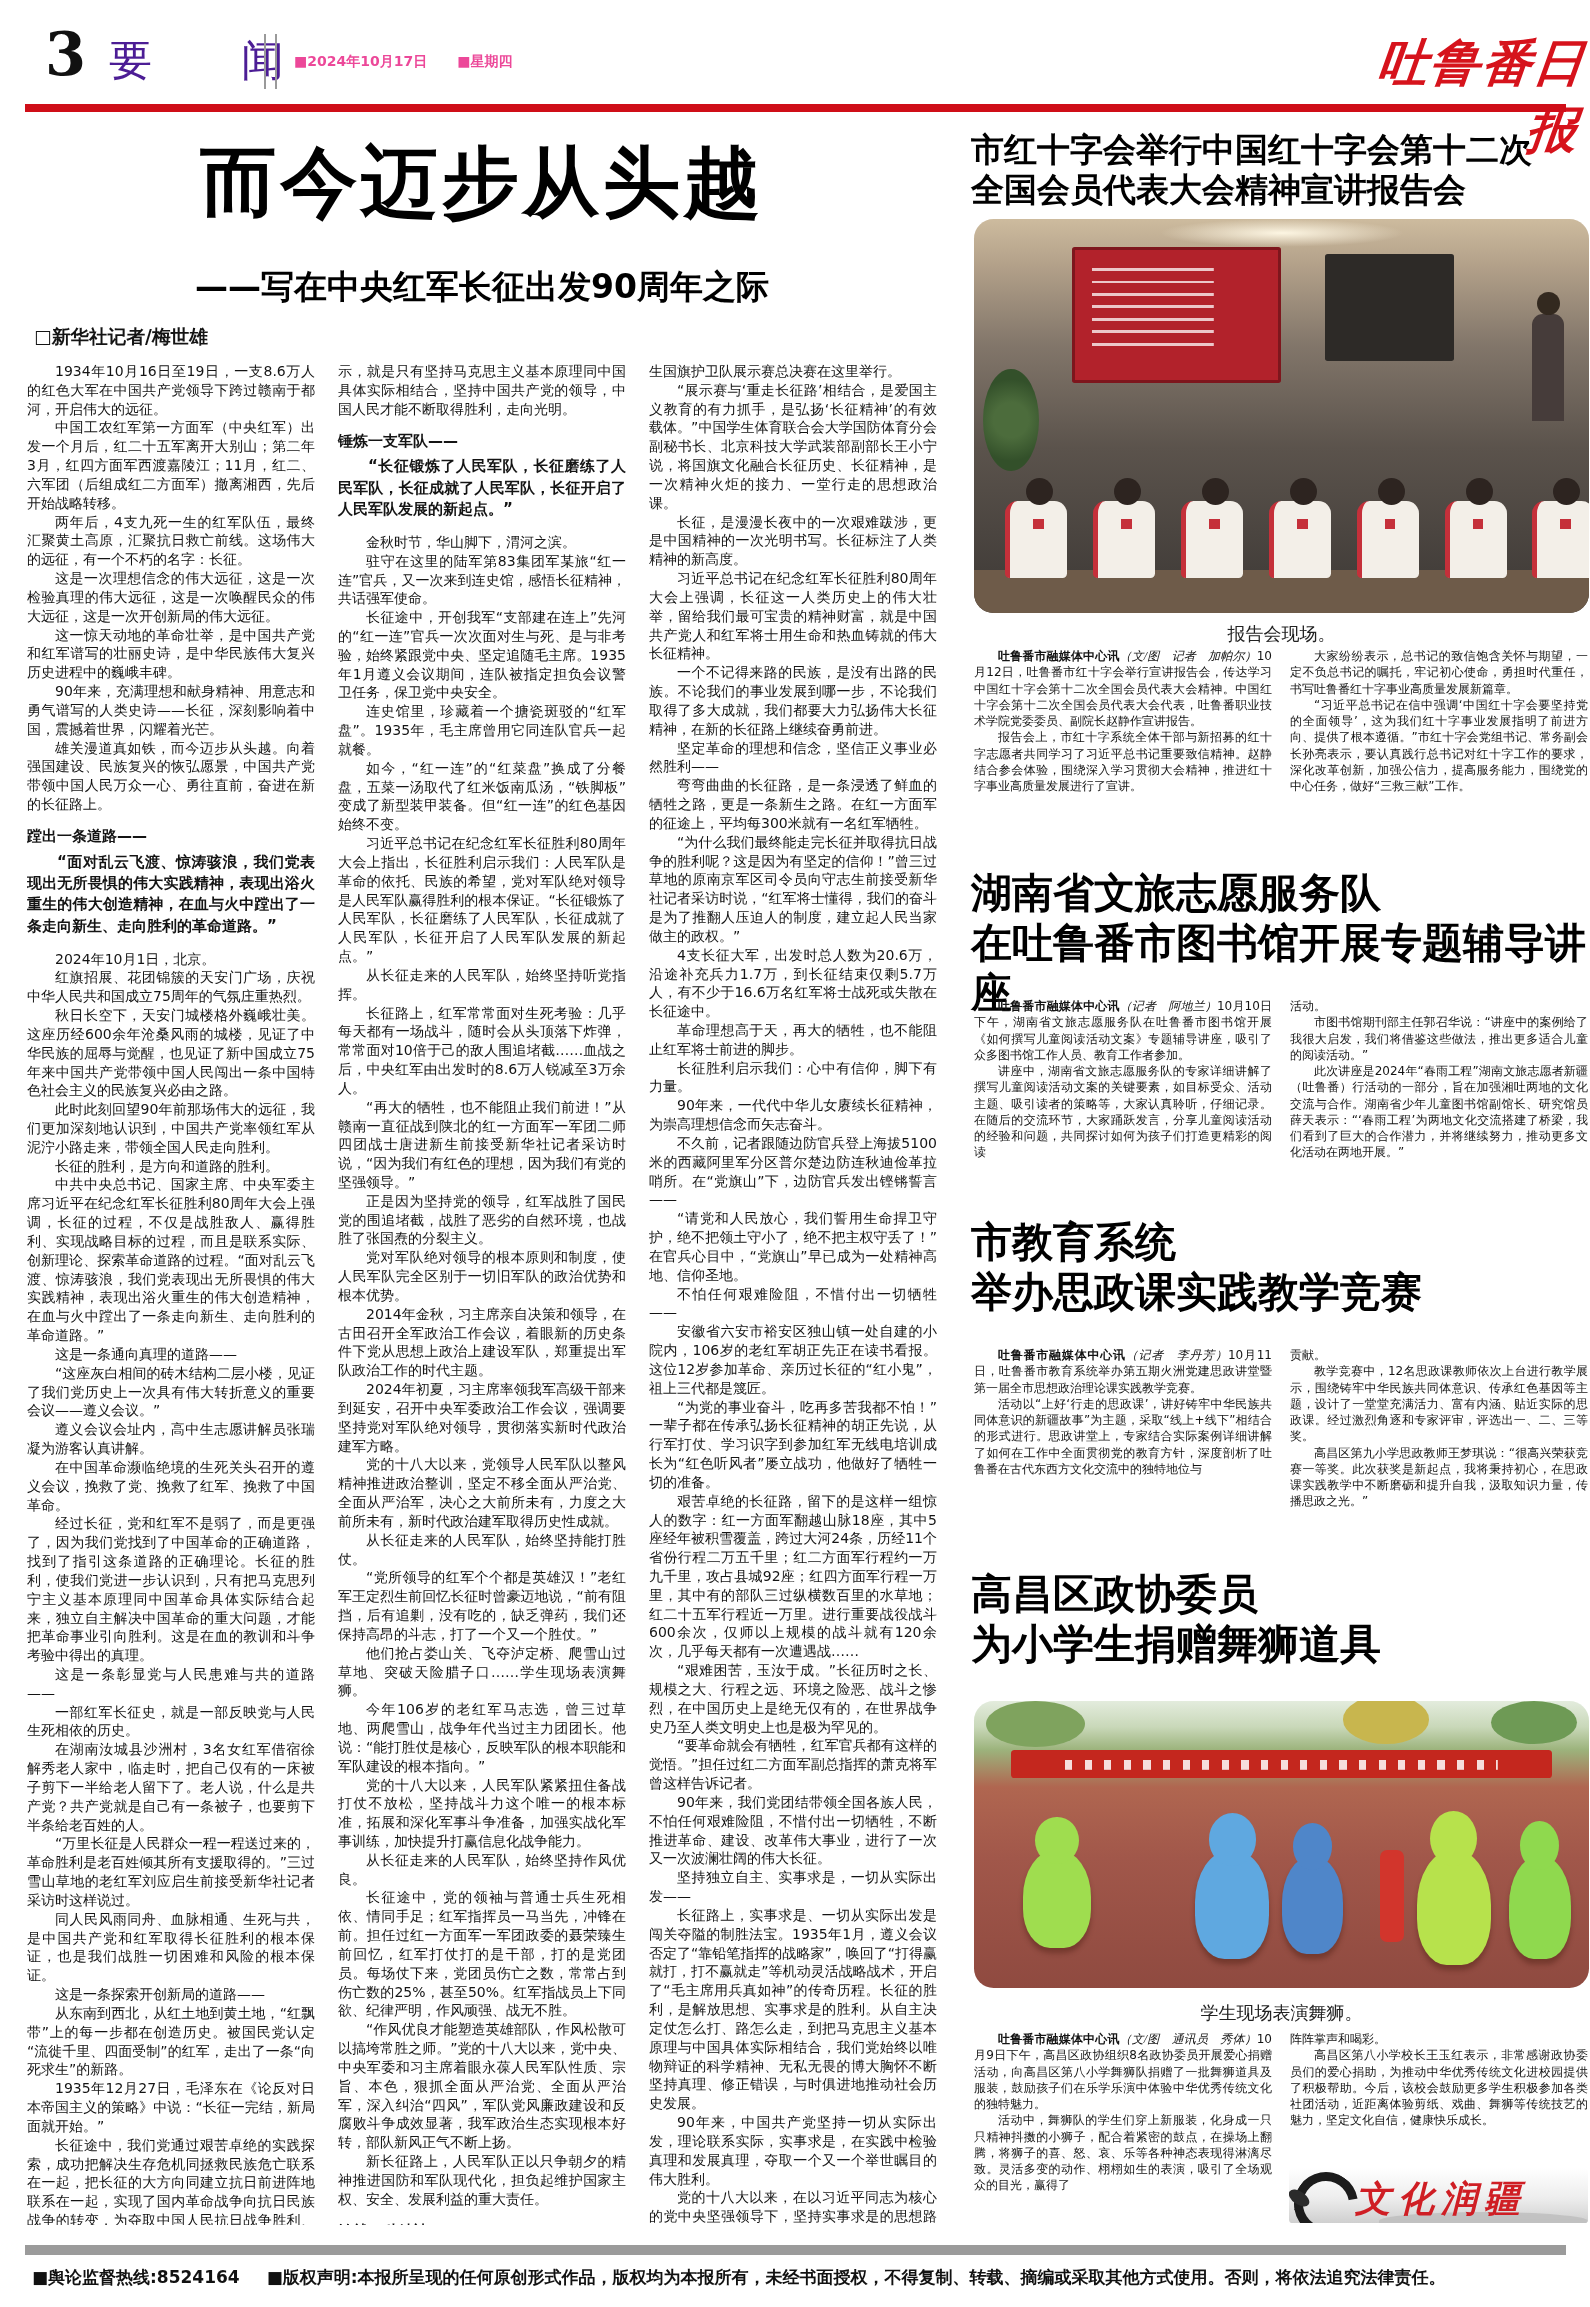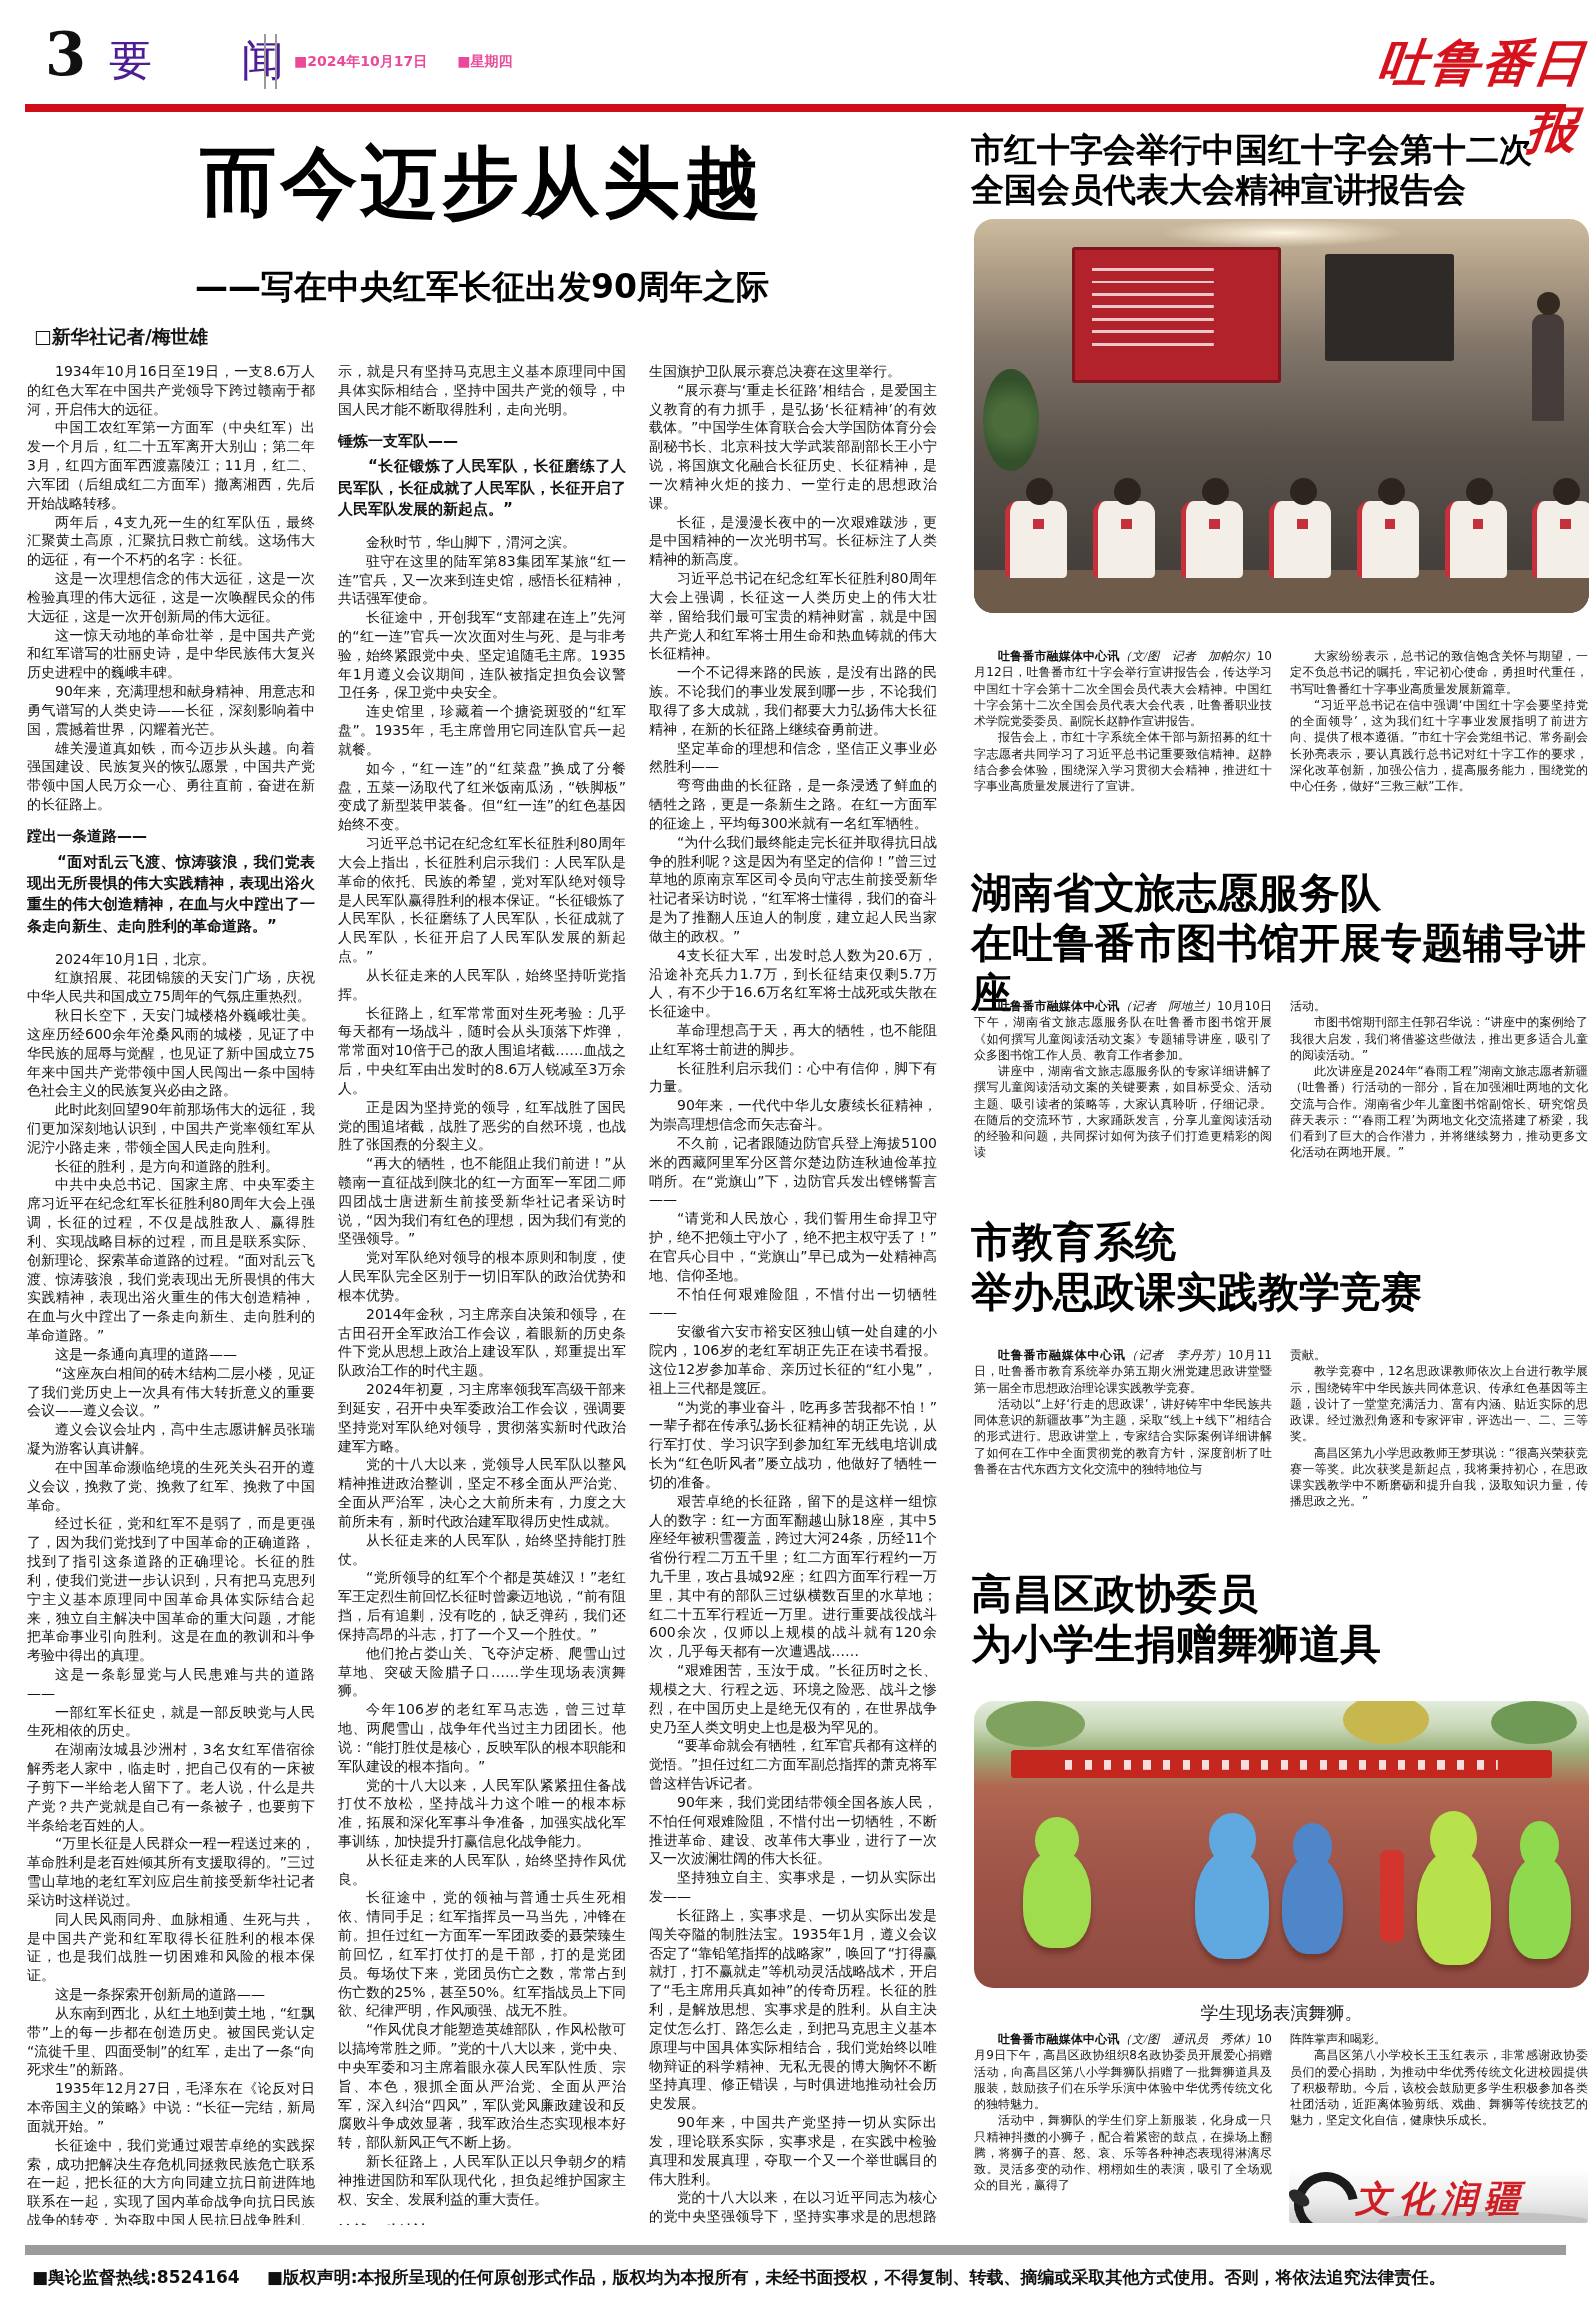--- a/index.html
+++ b/index.html
@@ -159,22 +159,22 @@
           <p class="para s-head">锤炼一支军队——</p>
           <p class="para s-quote">“长征锻炼了人民军队，长征磨练了人民军队，长征成就了人民军队，长征开启了人民军队发展的新起点。”</p>
           <p class="para s-p">金秋时节，华山脚下，渭河之滨。</p>
           <p class="para s-p">驻守在这里的陆军第83集团军某旅“红一连”官兵，又一次来到连史馆，感悟长征精神，共话强军使命。</p>
           <p class="para s-p">长征途中，开创我军“支部建在连上”先河的“红一连”官兵一次次面对生与死、是与非考验，始终紧跟党中央、坚定追随毛主席。1935年1月遵义会议期间，连队被指定担负会议警卫任务，保卫党中央安全。</p>
           <p class="para s-p">连史馆里，珍藏着一个搪瓷斑驳的“红军盘”。1935年，毛主席曾用它同连队官兵一起就餐。</p>
           <p class="para s-p">如今，“红一连”的“红菜盘”换成了分餐盘，五菜一汤取代了红米饭南瓜汤，“铁脚板”变成了新型装甲装备。但“红一连”的红色基因始终不变。</p>
           <p class="para s-p">习近平总书记在纪念红军长征胜利80周年大会上指出，长征胜利启示我们：人民军队是革命的依托、民族的希望，党对军队绝对领导是人民军队赢得胜利的根本保证。“长征锻炼了人民军队，长征磨练了人民军队，长征成就了人民军队，长征开启了人民军队发展的新起点。”</p>
           <p class="para s-p">从长征走来的人民军队，始终坚持听党指挥。</p>
           <p class="para s-p">长征路上，红军常常面对生死考验：几乎每天都有一场战斗，随时会从头顶落下炸弹，常常面对10倍于己的敌人围追堵截……血战之后，中央红军由出发时的8.6万人锐减至3万余人。</p>
+          <p class="para s-p">“再大的牺牲，也不能阻止我们前进！”从赣南一直征战到陕北的红一方面军一军团二师四团战士唐进新生前接受新华社记者采访时说，“因为我们有红色的理想，因为我们有党的坚强领导。”</p>
           <p class="para s-p">正是因为坚持党的领导，红军战胜了国民党的围追堵截，战胜了恶劣的自然环境，也战胜了张国焘的分裂主义。</p>
-          <p class="para s-p">“再大的牺牲，也不能阻止我们前进！”从赣南一直征战到陕北的红一方面军一军团二师四团战士唐进新生前接受新华社记者采访时说，“因为我们有红色的理想，因为我们有党的坚强领导。”</p>
           <p class="para s-p">党对军队绝对领导的根本原则和制度，使人民军队完全区别于一切旧军队的政治优势和根本优势。</p>
           <p class="para s-p">2014年金秋，习主席亲自决策和领导，在古田召开全军政治工作会议，着眼新的历史条件下党从思想上政治上建设军队，郑重提出军队政治工作的时代主题。</p>
           <p class="para s-p">2024年初夏，习主席率领我军高级干部来到延安，召开中央军委政治工作会议，强调要坚持党对军队绝对领导，贯彻落实新时代政治建军方略。</p>
           <p class="para s-p">党的十八大以来，党领导人民军队以整风精神推进政治整训，坚定不移全面从严治党、全面从严治军，决心之大前所未有，力度之大前所未有，新时代政治建军取得历史性成就。</p>
           <p class="para s-p">从长征走来的人民军队，始终坚持能打胜仗。</p>
           <p class="para s-p">“党所领导的红军个个都是英雄汉！”老红军王定烈生前回忆长征时曾豪迈地说，“前有阻挡，后有追剿，没有吃的，缺乏弹药，我们还保持高昂的斗志，打了一个又一个胜仗。”</p>
           <p class="para s-p">他们抢占娄山关、飞夺泸定桥、爬雪山过草地、突破天险腊子口……学生现场表演舞狮。</p>
           <p class="para s-p">今年106岁的老红军马志选，曾三过草地、两爬雪山，战争年代当过主力团团长。他说：“能打胜仗是核心，反映军队的根本职能和军队建设的根本指向。”</p>
           <p class="para s-p">党的十八大以来，人民军队紧紧扭住备战打仗不放松，坚持战斗力这个唯一的根本标准，拓展和深化军事斗争准备，加强实战化军事训练，加快提升打赢信息化战争能力。</p>
           <p class="para s-p">从长征走来的人民军队，始终坚持作风优良。</p>
@@ -228,20 +228,21 @@
     <div class="crowd">
       <div class="person"></div>
       <div class="person"></div>
       <div class="person"></div>
       <div class="person"></div>
       <div class="person"></div>
       <div class="person"></div>
       <div class="person"></div>
     </div>
   </div>
+  <div class="caption cap1">报告会现场。</div>
   <div class="r-body b1">
     <div class="rcol">
         <p class="para s-lead"><b>吐鲁番市融媒体中心讯</b><span class="kai">（文/图　记者　加帕尔）</span>10月12日，吐鲁番市红十字会举行宣讲报告会，传达学习中国红十字会第十二次全国会员代表大会精神。中国红十字会第十二次全国会员代表大会代表，吐鲁番职业技术学院党委委员、副院长赵静作宣讲报告。</p>
         <p class="para s-p">报告会上，市红十字系统全体干部与新招募的红十字志愿者共同学习了习近平总书记重要致信精神。赵静结合参会体验，围绕深入学习贯彻大会精神，推进红十字事业高质量发展进行了宣讲。</p>
       </div>
     <div class="rcol">
         <p class="para s-p">大家纷纷表示，总书记的致信饱含关怀与期望，一定不负总书记的嘱托，牢记初心使命，勇担时代重任，书写吐鲁番红十字事业高质量发展新篇章。</p>
         <p class="para s-p">“习近平总书记在信中强调‘中国红十字会要坚持党的全面领导’，这为我们红十字事业发展指明了前进方向、提供了根本遵循。”市红十字会党组书记、常务副会长孙亮表示，要认真践行总书记对红十字工作的要求，深化改革创新，加强公信力，提高服务能力，围绕党的中心任务，做好“三救三献”工作。</p>
       </div>
   </div>

